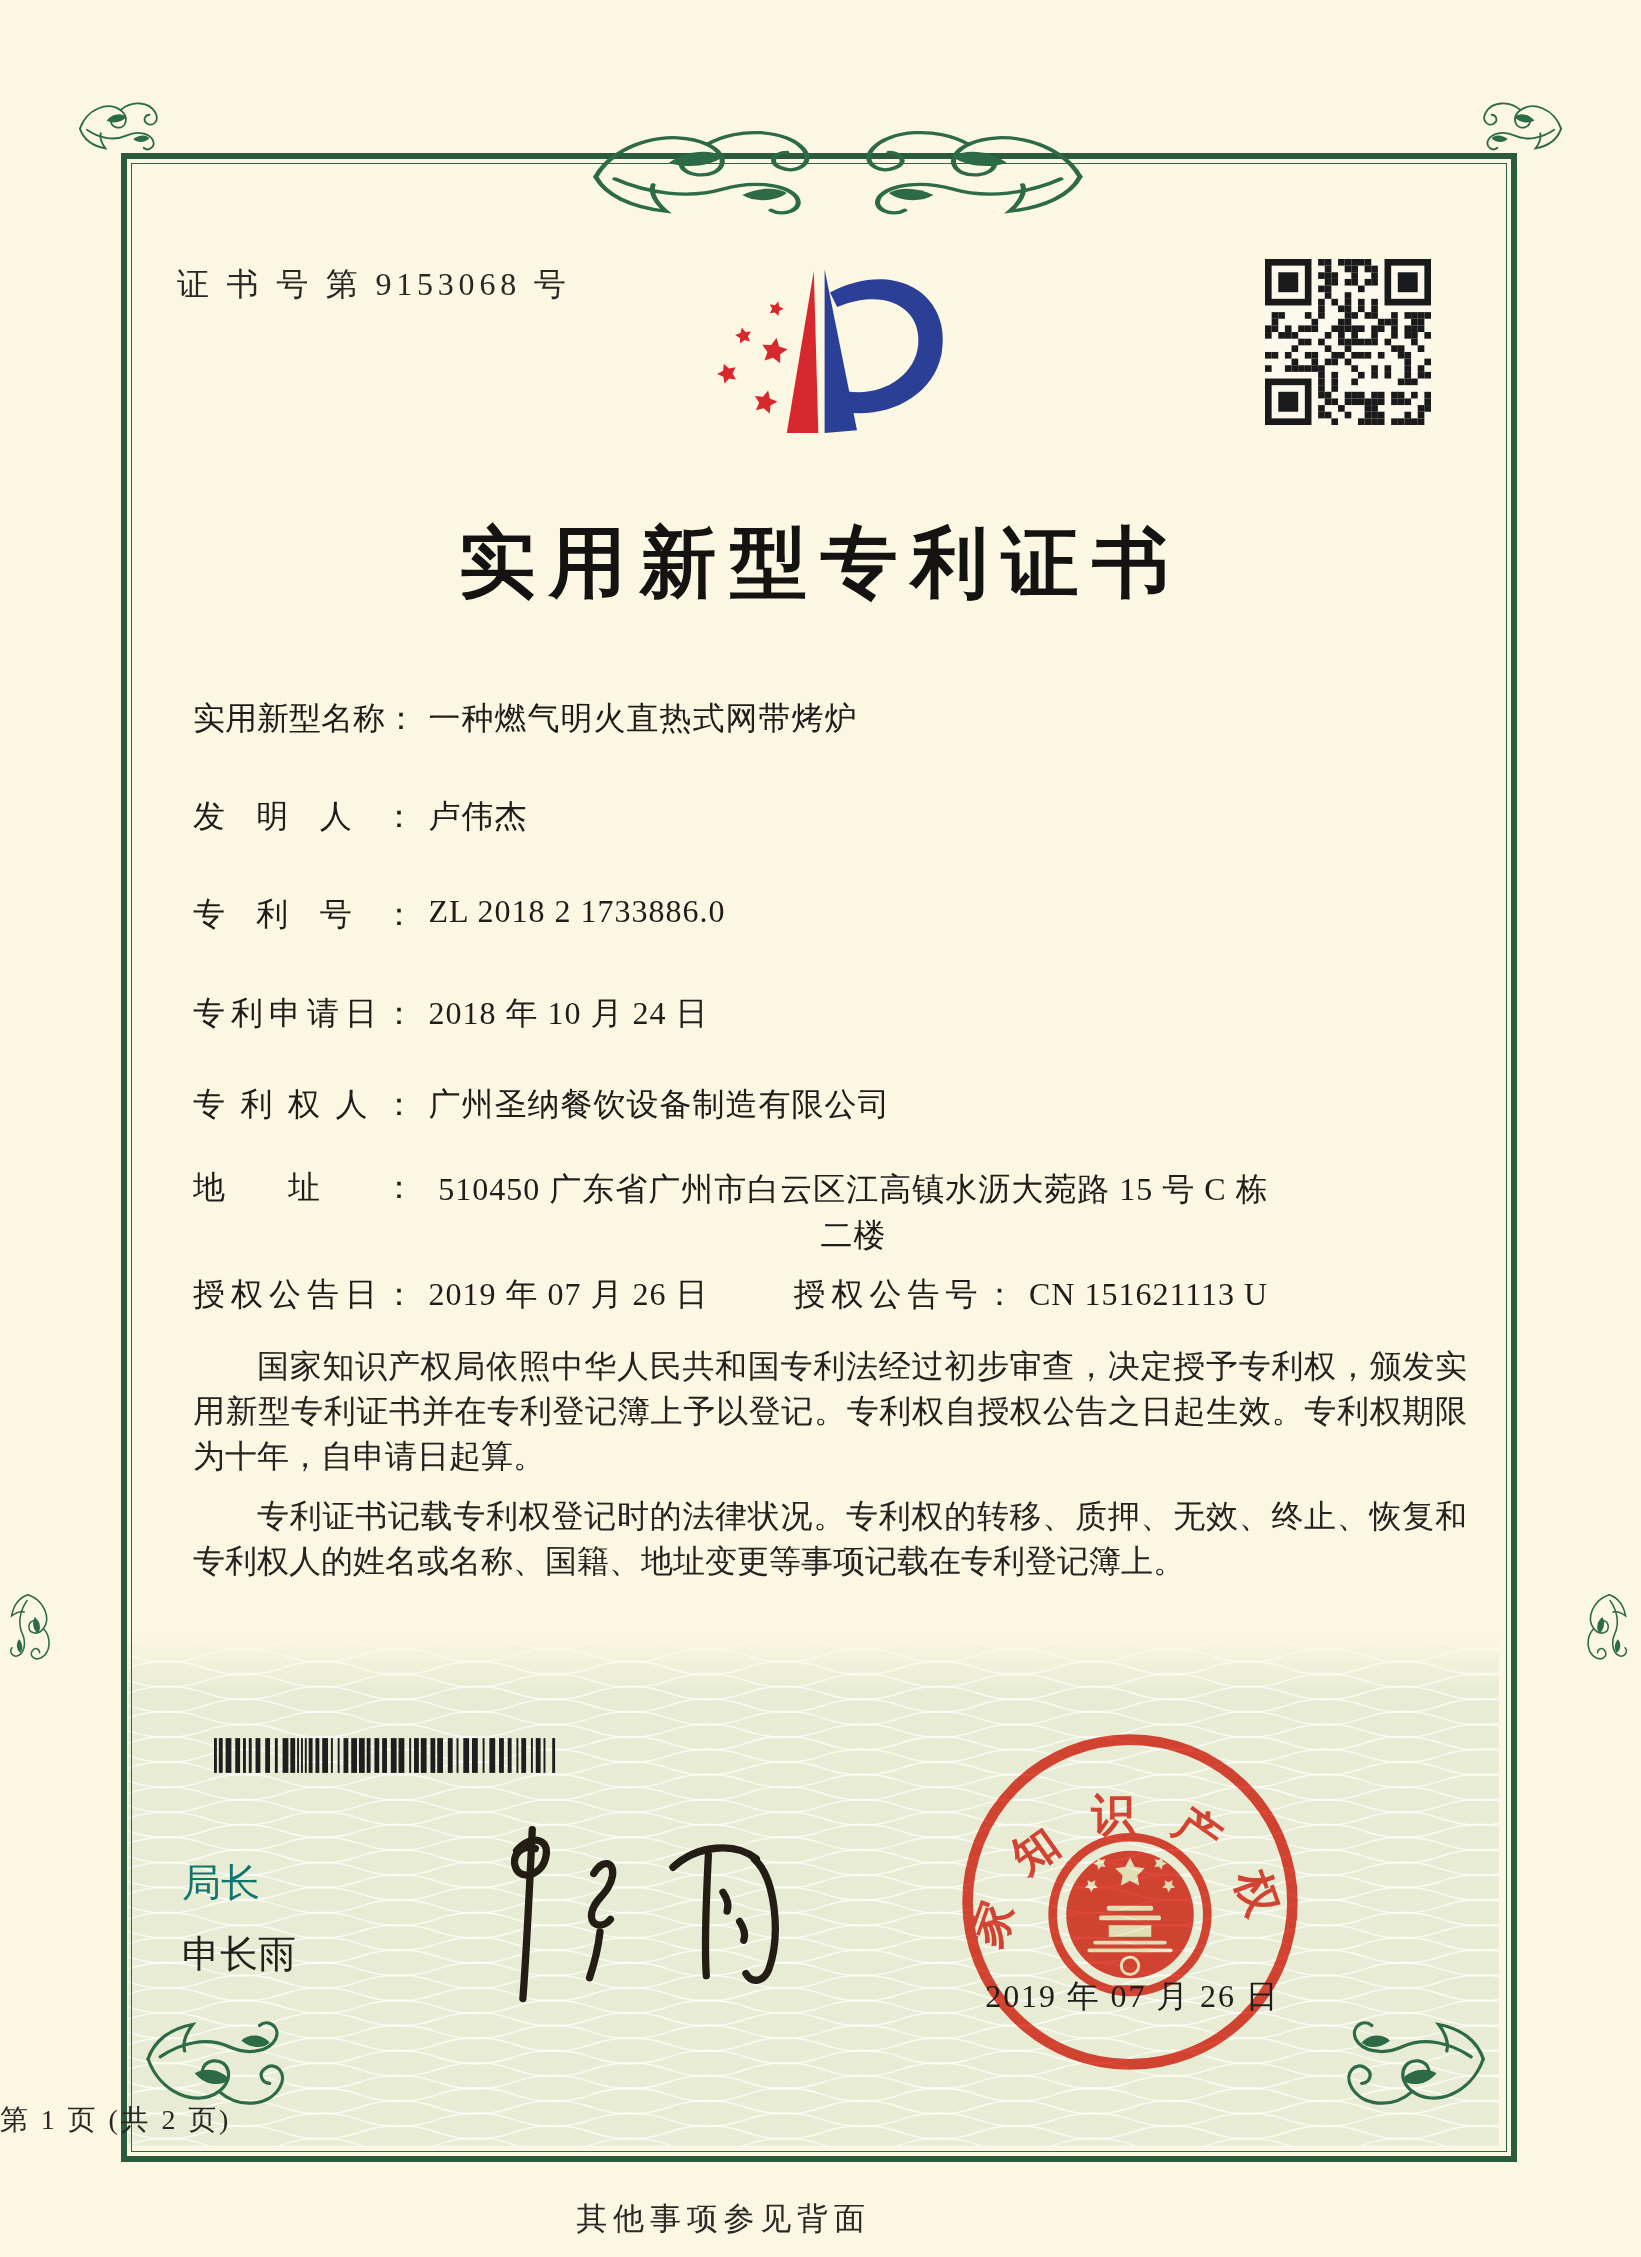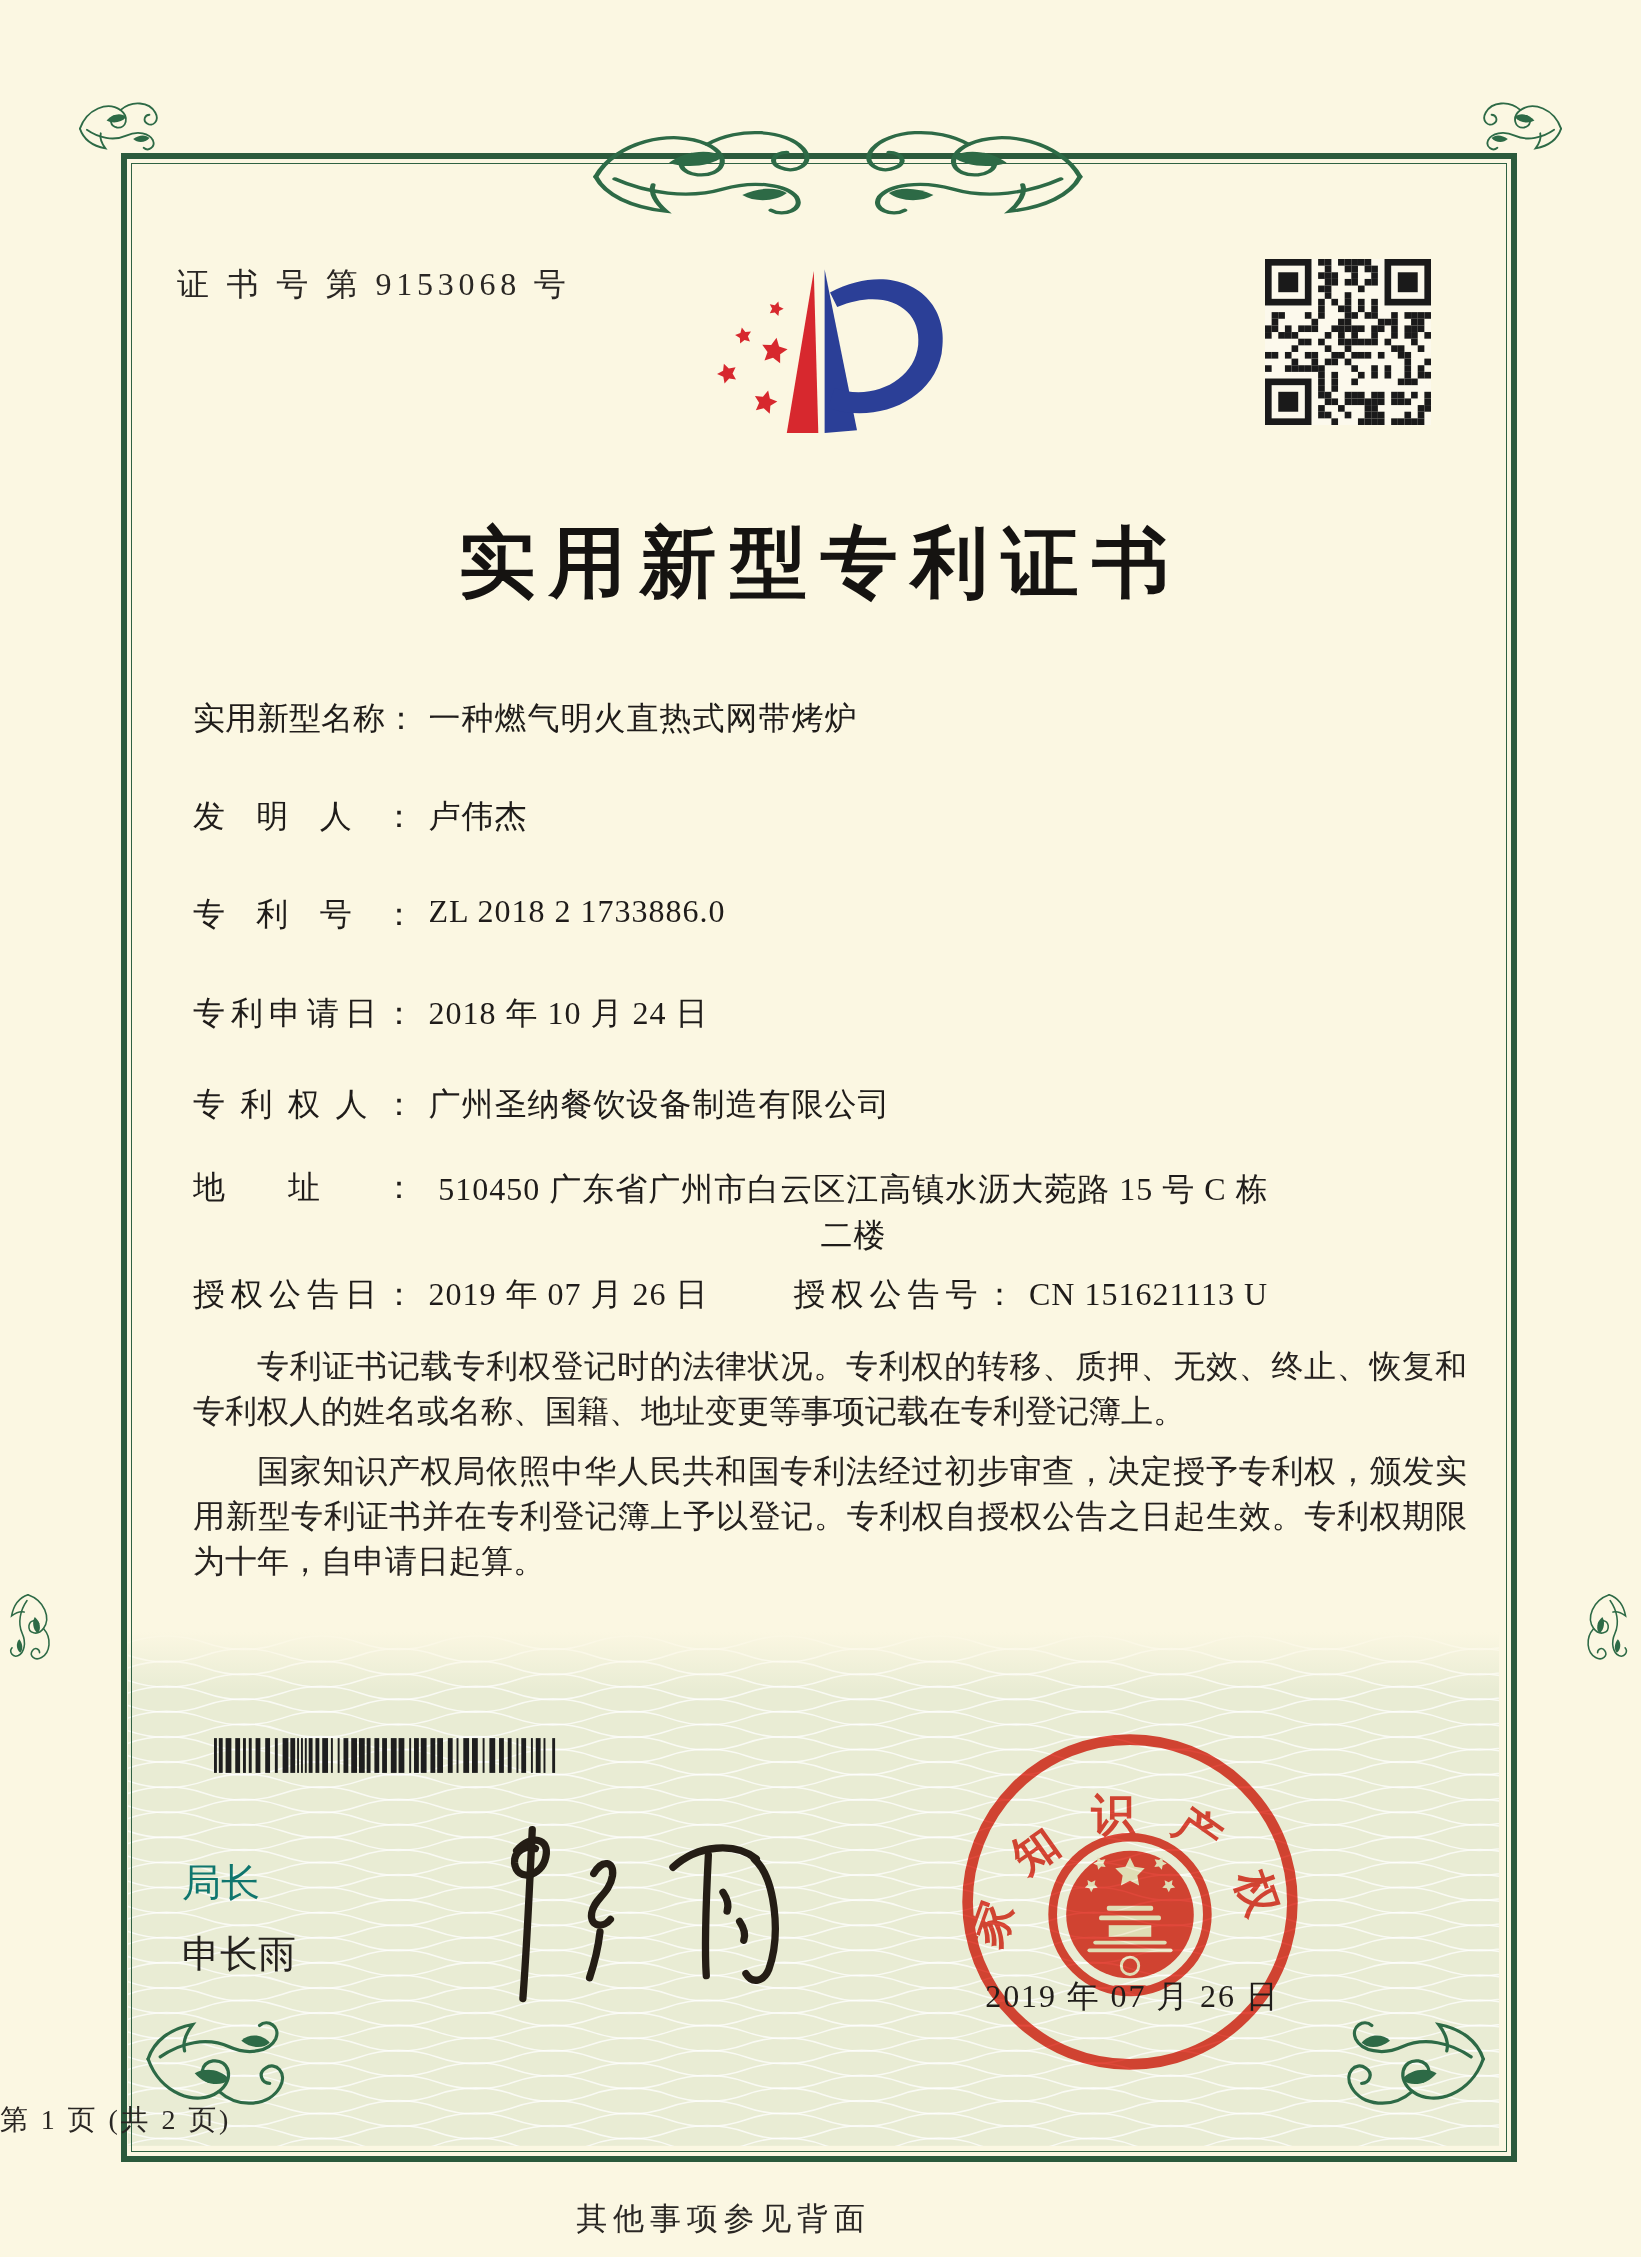--- a/index.html
+++ b/index.html
@@ -399,22 +399,22 @@
   <span class="flabel">专利权人：</span><span class="fvalue">广州圣纳餐饮设备制造有限公司</span>
 </div>
 <div class="abs frow addr" style="top:1166px">
   <span class="flabel">地址：</span><span class="fvalue">510450 广东省广州市白云区江高镇水沥大菀路 15 号 C 栋二楼</span>
 </div>
 <div class="abs frow" style="top:1273px">
   <span class="flabel">授权公告日：</span><span class="fvalue">2019 年 07 月 26 日</span><span class="flabel grant2">授权公告号：</span><span class="fvalue">CN 151621113 U</span>
 </div>
 
 <div class="abs paras">
+  <p>国家知识产权局依照中华人民共和国专利法经过初步审查，决定授予专利权，颁发实用新型专利证书并在专利登记簿上予以登记。专利权自授权公告之日起生效。专利权期限为十年，自申请日起算。</p>
   <p>专利证书记载专利权登记时的法律状况。专利权的转移、质押、无效、终止、恢复和专利权人的姓名或名称、国籍、地址变更等事项记载在专利登记簿上。</p>
-  <p>国家知识产权局依照中华人民共和国专利法经过初步审查，决定授予专利权，颁发实用新型专利证书并在专利登记簿上予以登记。专利权自授权公告之日起生效。专利权期限为十年，自申请日起算。</p>
 </div>
 
 <svg class="abs barcode" id="barcode-svg" width="344" height="39" xmlns="http://www.w3.org/2000/svg" viewBox="0 0 356 40">
     <rect x="0" y="2" width="3" height="36" fill="#1e1e1e"></rect>
     <rect x="5" y="2" width="4" height="36" fill="#1e1e1e"></rect>
     <rect x="12" y="2" width="6" height="36" fill="#1e1e1e"></rect>
     <rect x="22" y="2" width="5" height="36" fill="#1e1e1e"></rect>
     <rect x="30" y="2" width="3" height="36" fill="#1e1e1e"></rect>
     <rect x="36" y="2" width="3" height="36" fill="#1e1e1e"></rect>
     <rect x="43" y="2" width="5" height="36" fill="#1e1e1e"></rect>

